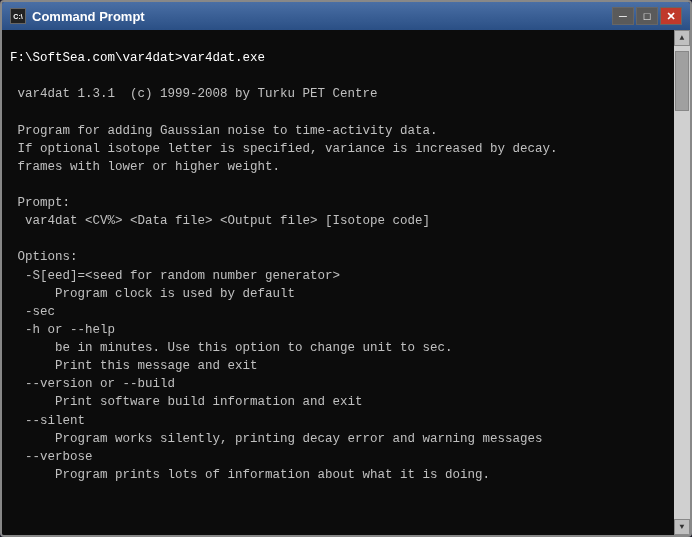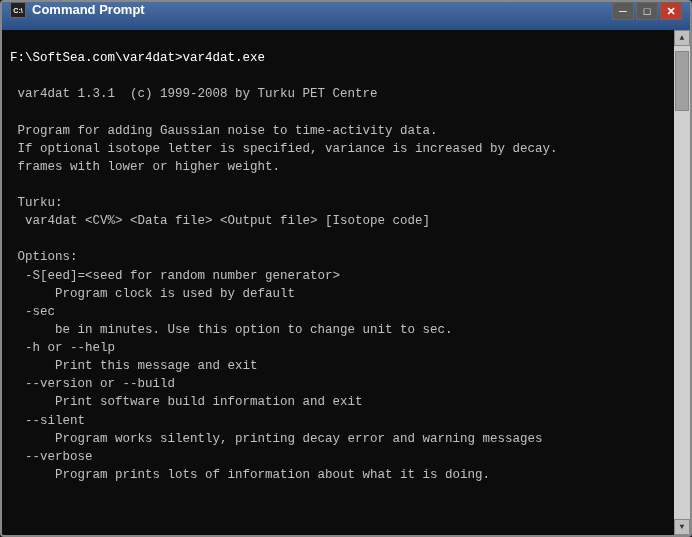--- a/index.html
+++ b/index.html
@@ -21,21 +21,21 @@
       overflow: hidden;
       display: flex;
       flex-direction: column;
       box-shadow: 2px 2px 8px rgba(0,0,0,0.5);
     }
 
     .titlebar {
       background: linear-gradient(to bottom, #4a6fa5 0%, #2a4f85 100%);
       height: 28px;
       display: flex;
-      align-items: flex-start;
+      align-items: center;
       padding: 0 8px;
       flex-shrink: 0;
     }
 
     .titlebar-icon {
       width: 16px;
       height: 16px;
       margin-right: 6px;
       background: #222;
       border: 1px solid #666;
@@ -156,29 +156,29 @@
   <div class="console">
     <div class="console-content">
       <span class="line cmd">F:\SoftSea.com\var4dat&gt;var4dat.exe</span>
       <span class="line"> </span>
       <span class="line"> var4dat 1.3.1  (c) 1999-2008 by Turku PET Centre</span>
       <span class="line"> </span>
       <span class="line"> Program for adding Gaussian noise to time-activity data.</span>
       <span class="line"> If optional isotope letter is specified, variance is increased by decay.</span>
       <span class="line"> frames with lower or higher weight.</span>
       <span class="line"> </span>
-      <span class="line"> Turku:</span>
+      <span class="line"> Prompt:</span>
       <span class="line">  var4dat &lt;CV%&gt; &lt;Data file&gt; &lt;Output file&gt; [Isotope code]</span>
       <span class="line"> </span>
       <span class="line"> Options:</span>
       <span class="line">  -S[eed]=&lt;seed for random number generator&gt;</span>
       <span class="line">      Program clock is used by default</span>
       <span class="line">  -sec</span>
+      <span class="line">  -h or --help</span>
       <span class="line">      be in minutes. Use this option to change unit to sec.</span>
-      <span class="line">  -h or --help</span>
       <span class="line">      Print this message and exit</span>
       <span class="line">  --version or --build</span>
       <span class="line">      Print software build information and exit</span>
       <span class="line">  --silent</span>
       <span class="line">      Program works silently, printing decay error and warning messages</span>
       <span class="line">  --verbose</span>
       <span class="line">      Program prints lots of information about what it is doing.</span>
       <span class="line"> </span>
 
     </div>

